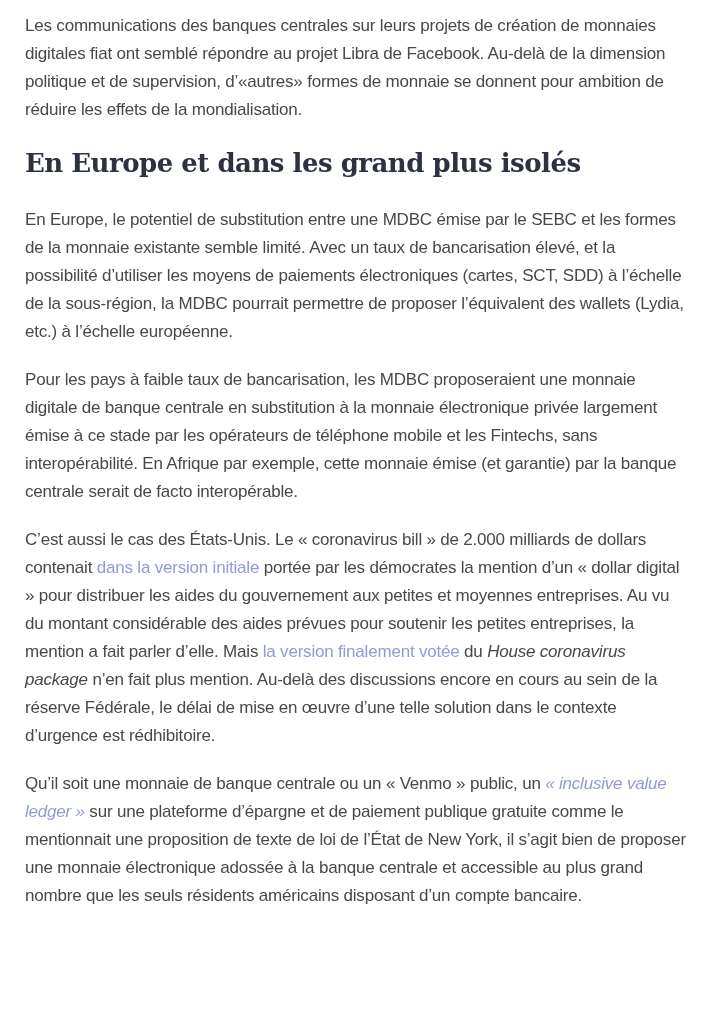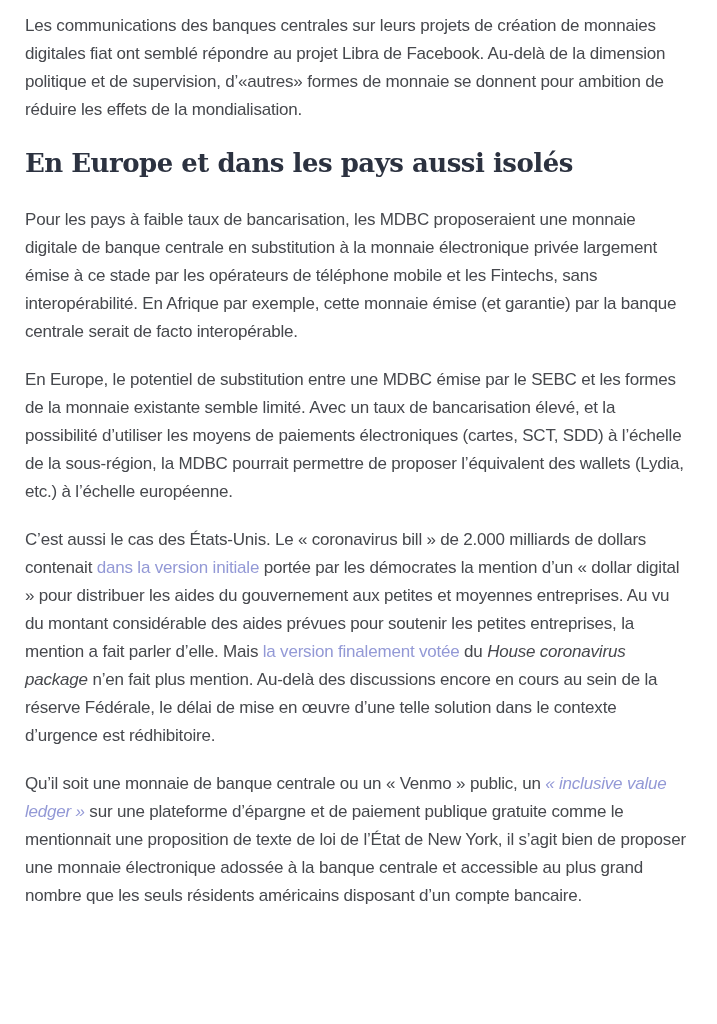--- a/index.html
+++ b/index.html
@@ -53,25 +53,25 @@
   }
 </style>
 </head>
 <body>
 
 <div class="article">
 
   <p>Les communications des banques centrales sur leurs projets de création de monnaies digitales fiat ont semblé répondre au projet Libra de Facebook. Au-delà de la dimension politique et de supervision, d’«autres» formes de monnaie se donnent pour ambition de réduire les effets de la mondialisation.</p>
 
 
-  <h2>En Europe et dans les pays aussi isolés</h2>
+  <h2>En Europe et dans les grand plus isolés</h2>
+
+  <p>En Europe, le potentiel de substitution entre une MDBC émise par le SEBC et les formes de la monnaie existante semble limité. Avec un taux de bancarisation élevé, et la possibilité d’utiliser les moyens de paiements électroniques (cartes, SCT, SDD) à l’échelle de la sous-région, la MDBC pourrait permettre de proposer l’équivalent des wallets (Lydia, etc.) à l’échelle européenne.</p>
 
   <p>Pour les pays à faible taux de bancarisation, les MDBC proposeraient une monnaie digitale de banque centrale en substitution à la monnaie électronique privée largement émise à ce stade par les opérateurs de téléphone mobile et les Fintechs, sans interopérabilité. En Afrique par exemple, cette monnaie émise (et garantie) par la banque centrale serait de facto interopérable.</p>
-
-  <p>En Europe, le potentiel de substitution entre une MDBC émise par le SEBC et les formes de la monnaie existante semble limité. Avec un taux de bancarisation élevé, et la possibilité d’utiliser les moyens de paiements électroniques (cartes, SCT, SDD) à l’échelle de la sous-région, la MDBC pourrait permettre de proposer l’équivalent des wallets (Lydia, etc.) à l’échelle européenne.</p>
 
 
   <p>
     <span>C’est aussi le cas des États-Unis. Le « coronavirus bill » de 2.000 milliards de dollars contenait </span><a class="inline-link">dans la version initiale</a><span> portée par les démocrates la mention d’un « dollar digital » pour distribuer les aides du gouvernement aux petites et moyennes entreprises. Au vu du montant considérable des aides prévues pour soutenir les petites entreprises, la mention a fait parler d’elle. Mais </span><a class="inline-link">la version finalement votée</a><span> du </span><span class="italic">House coronavirus package</span><span> n’en fait plus mention. Au-delà des discussions encore en cours au sein de la réserve Fédérale, le délai de mise en œuvre d’une telle solution dans le contexte d’urgence est rédhibitoire.</span>
   </p>
 
   <p>
     <span>Qu’il soit une monnaie de banque centrale ou un « Venmo » public, un </span><a class="inline-link italic">« inclusive value ledger »</a><span> sur une plateforme d’épargne et de paiement publique gratuite comme le mentionnait une proposition de texte de loi de l’État de New York, il s’agit bien de proposer une monnaie électronique adossée à la banque centrale et accessible au plus grand nombre que les seuls résidents américains disposant d’un compte bancaire.</span>
   </p>
 

